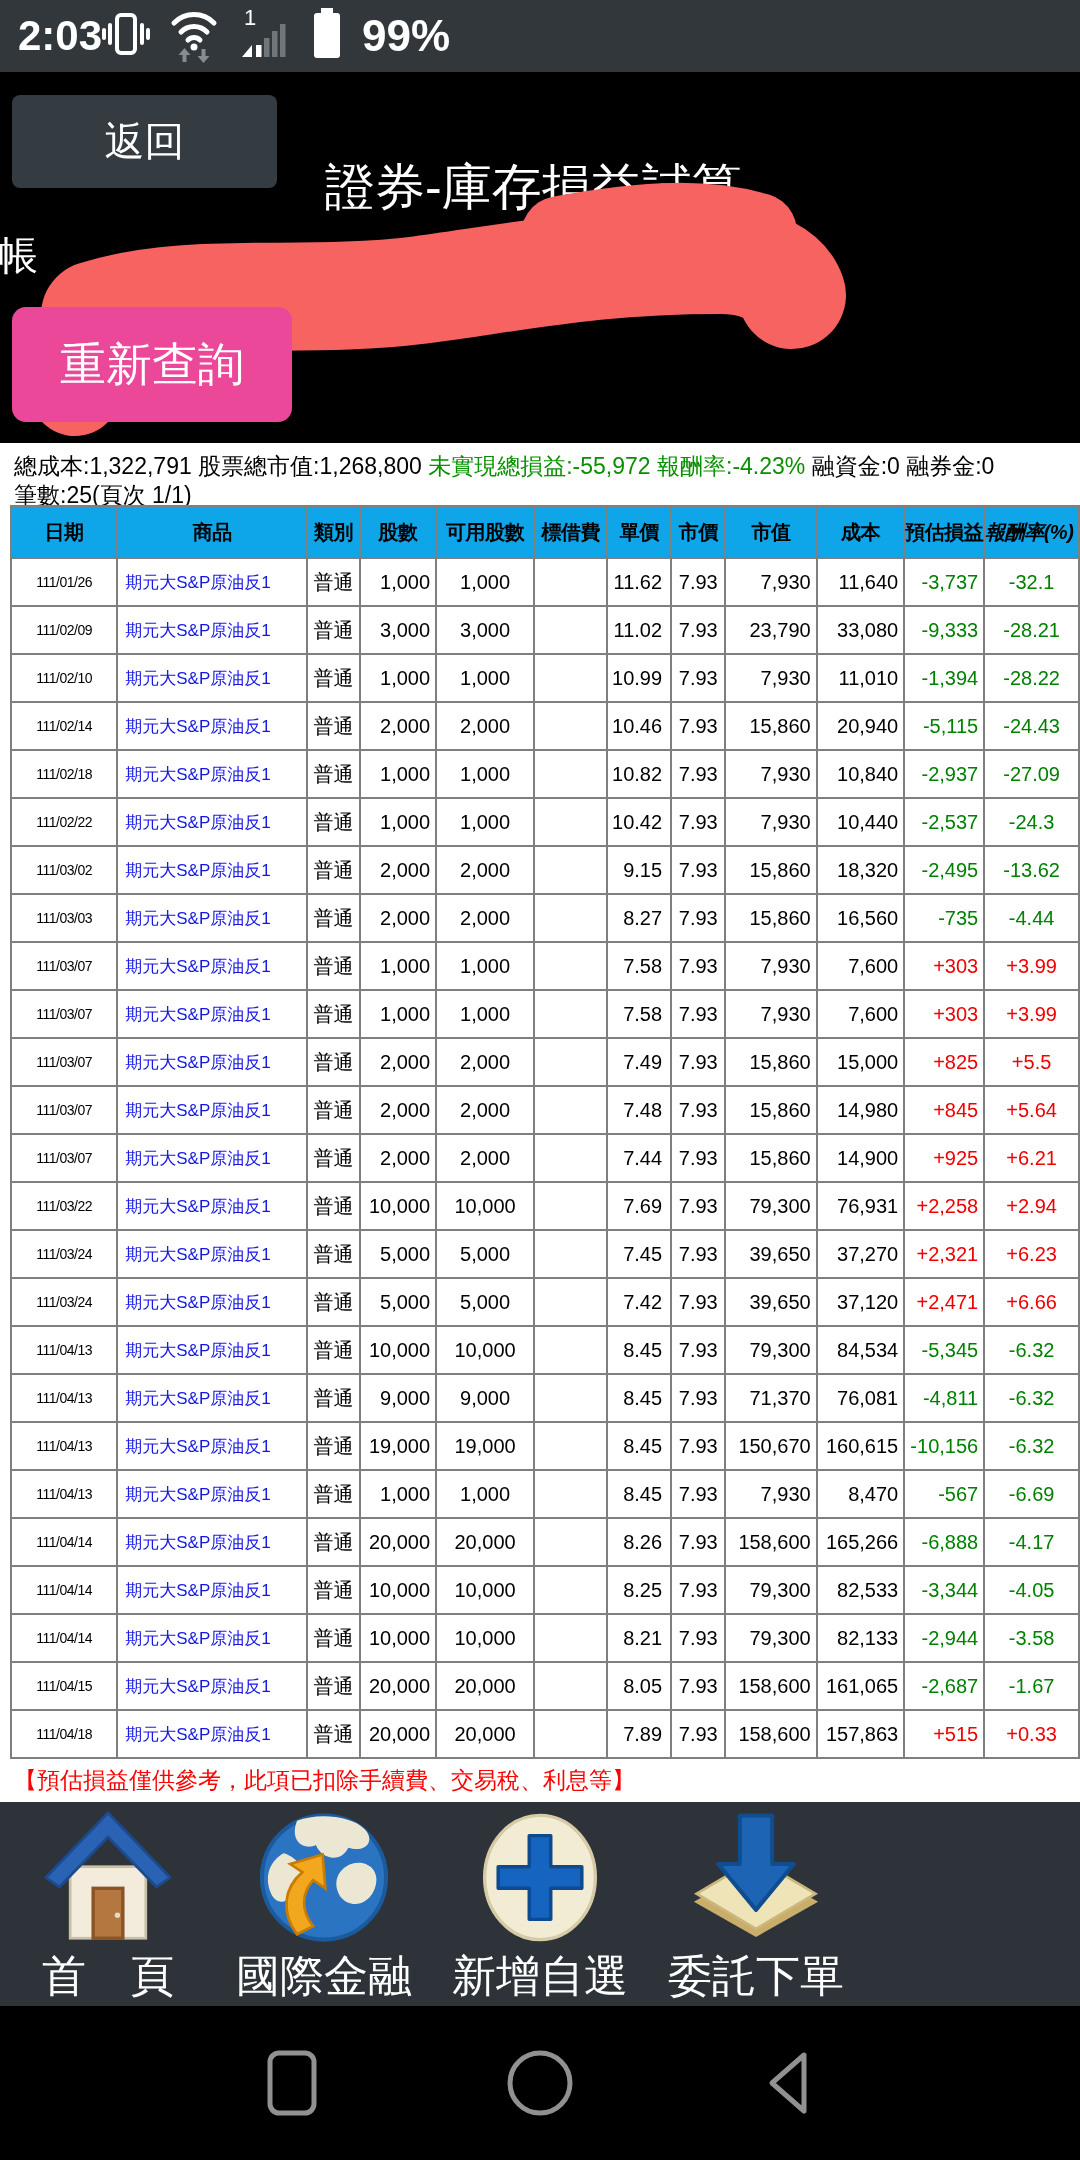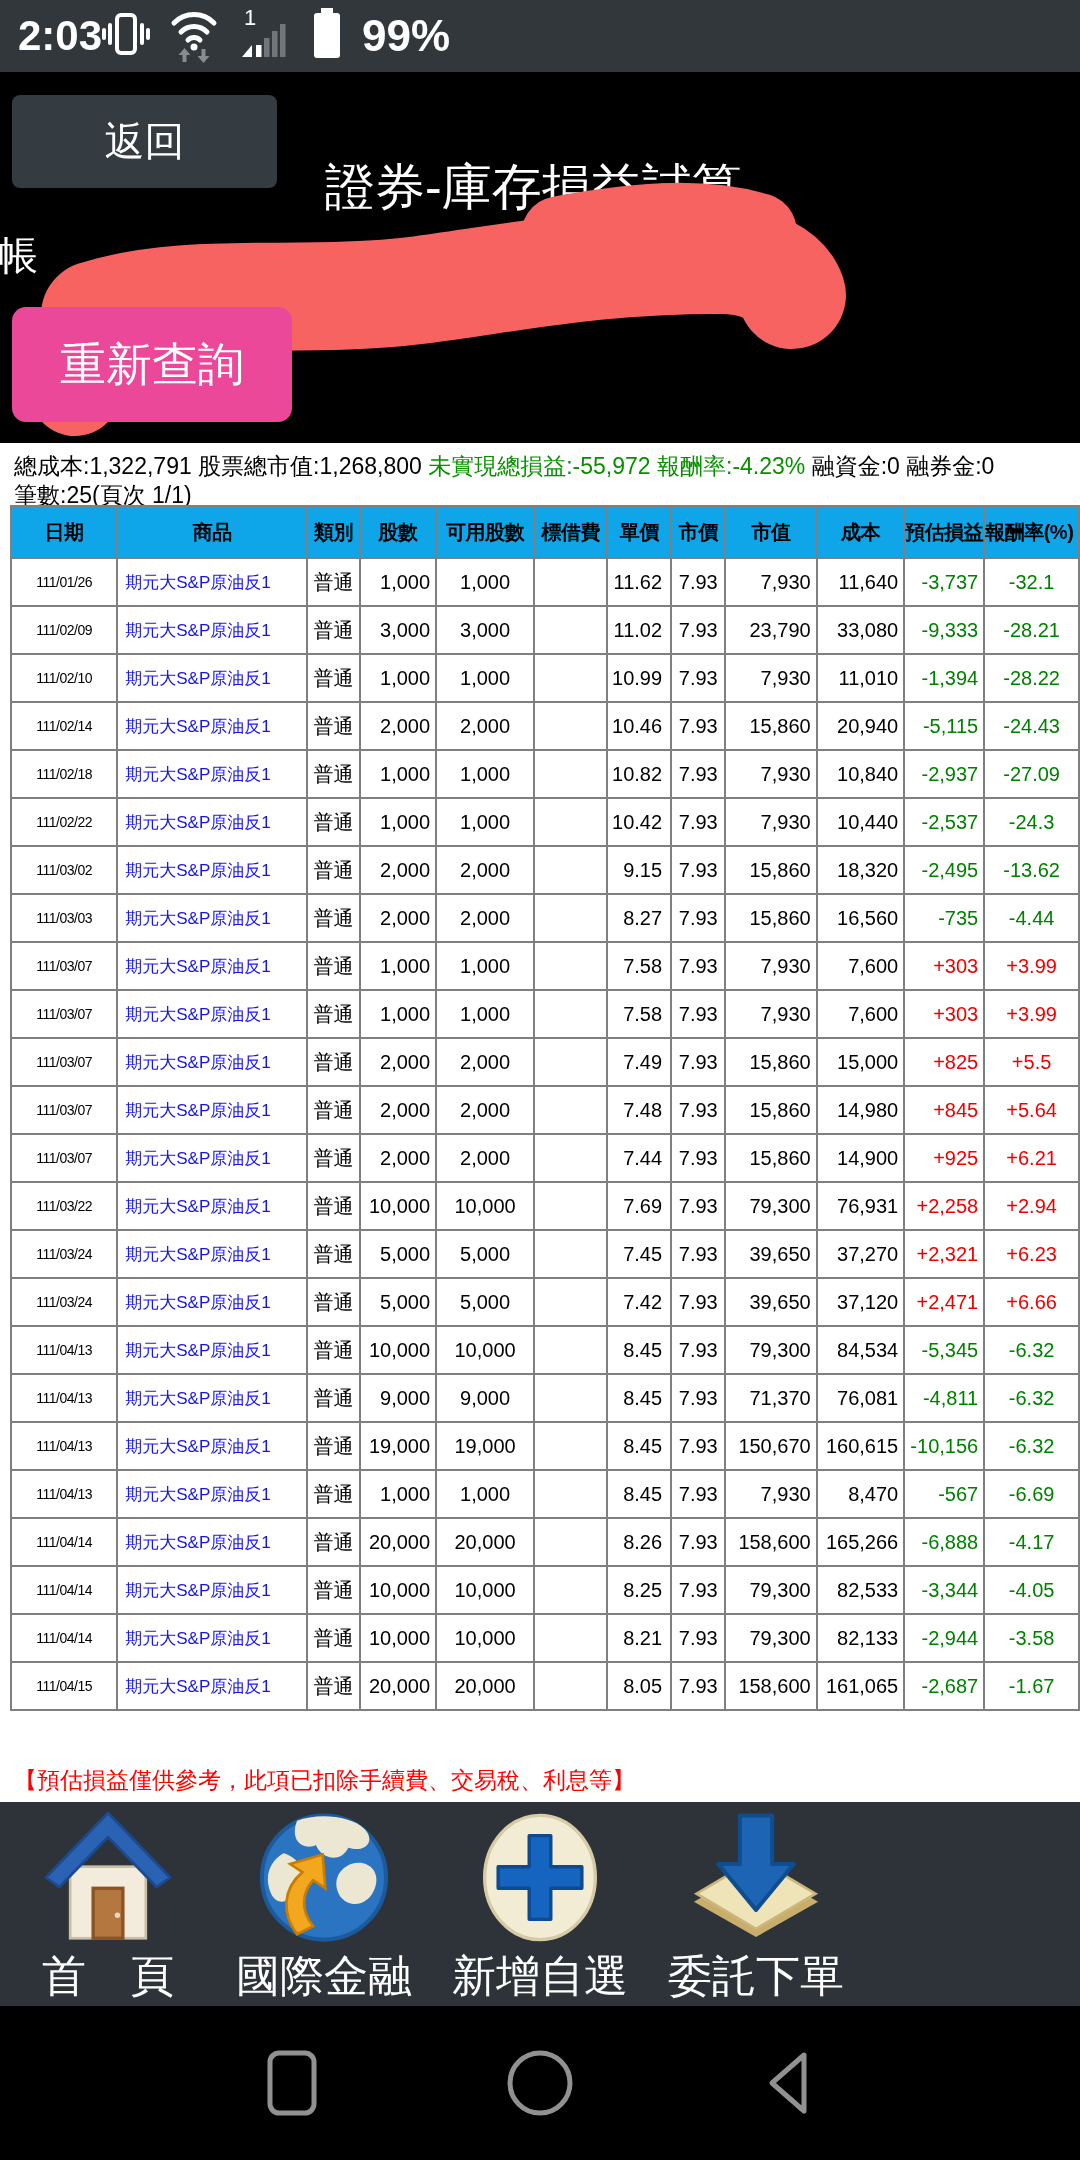--- a/index.html
+++ b/index.html
@@ -32,21 +32,21 @@
   table.holdings th{background:#0ea5e9;font-weight:bold;font-size:20px;height:50px;letter-spacing:-0.5px;}
   table.holdings td{height:46px;}
   .a-c{text-align:center;}
   .a-r{text-align:right;padding-right:5px !important;}
   .a-l{text-align:left;padding-left:7px !important;}
   td.c-date{font-size:14px;letter-spacing:-0.5px;}
   td.c-product{color:#1414e6;font-size:17px;}
   td.c-unit{padding-right:8px !important;}
   td.neg{color:#008000;}
   td.pos{color:#f00000;}
-  th.h-ret{text-align:left;padding-left:6px;}
+  th.h-ret{text-align:left;padding-left:6px;font-style:italic;}
   .footnote{position:absolute;left:14px;top:1322px;color:#ff0000;font-size:23px;white-space:nowrap;}
   
   .toolbar{position:absolute;left:0;top:1802px;width:1080px;height:204px;background:#2d3338;
            display:flex;}
   .tb-item{width:216px;display:flex;flex-direction:column;align-items:center;justify-content:space-between;}
   .tb-icon{width:140px;height:140px;margin-top:8px;}
   .tb-label{color:#fff;font-size:44px;margin-top:2px;white-space:nowrap;}
   
   .navbar{position:absolute;left:0;top:2006px;width:1080px;height:154px;background:#000;
           display:flex;align-items:center;justify-content:center;gap:178px;}
@@ -482,20 +482,34 @@
             <td class="a-r">20,000</td>
             <td class="a-c">20,000</td>
             <td class="a-c"></td>
             <td class="a-r c-unit">8.05</td>
             <td class="a-c">7.93</td>
             <td class="a-r">158,600</td>
             <td class="a-r">161,065</td>
             <td class="a-r neg">-2,687</td>
             <td class="a-c c-ret neg">-1.67</td>
           </tr>
+          <tr>
+            <td class="a-c c-date">111/04/18</td>
+            <td class="a-l c-product">期元大S&amp;P原油反1</td>
+            <td class="a-c">普通</td>
+            <td class="a-r">20,000</td>
+            <td class="a-c">20,000</td>
+            <td class="a-c"></td>
+            <td class="a-r c-unit">7.89</td>
+            <td class="a-c">7.93</td>
+            <td class="a-r">158,600</td>
+            <td class="a-r">157,863</td>
+            <td class="a-r pos">+515</td>
+            <td class="a-c c-ret pos">+0.33</td>
+          </tr>
         </tbody>
     </table>
 
     <div class="footnote">【預估損益僅供參考，此項已扣除手續費、交易稅、利息等】</div>
   </div>
 
   <div class="toolbar">
 
     <div class="tb-item">
       <svg class="tb-icon" viewBox="0 0 100 100">

